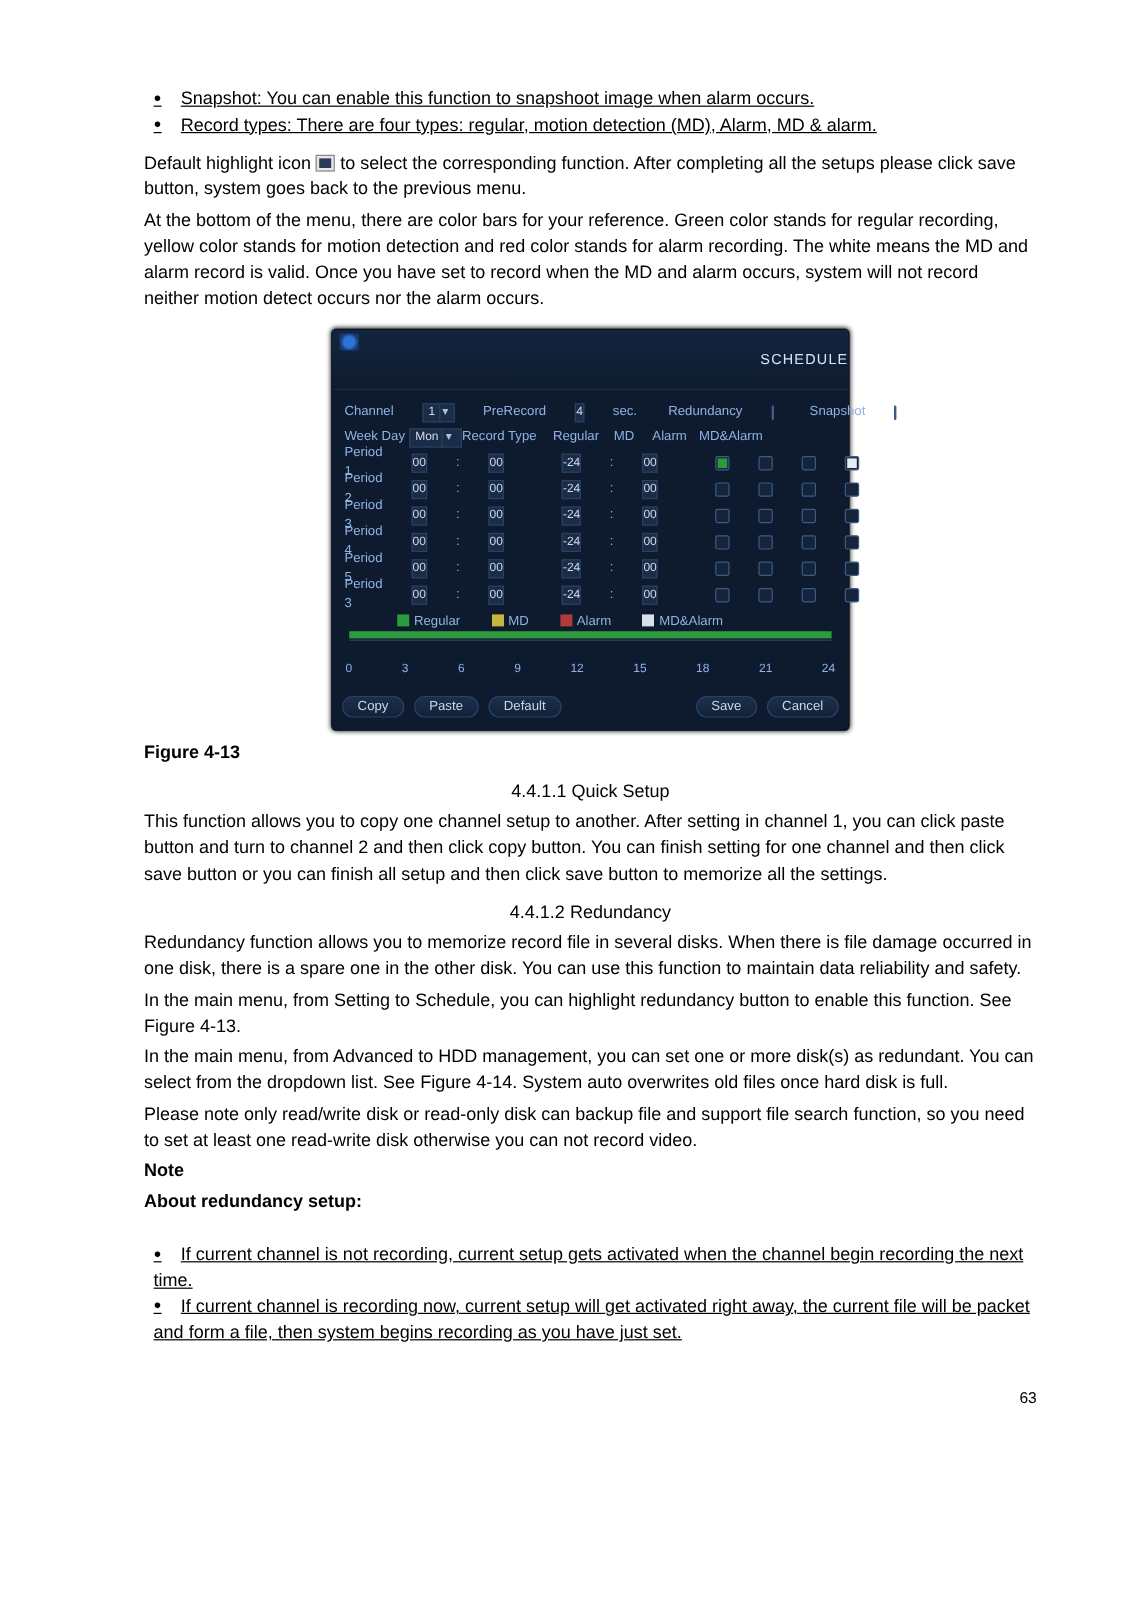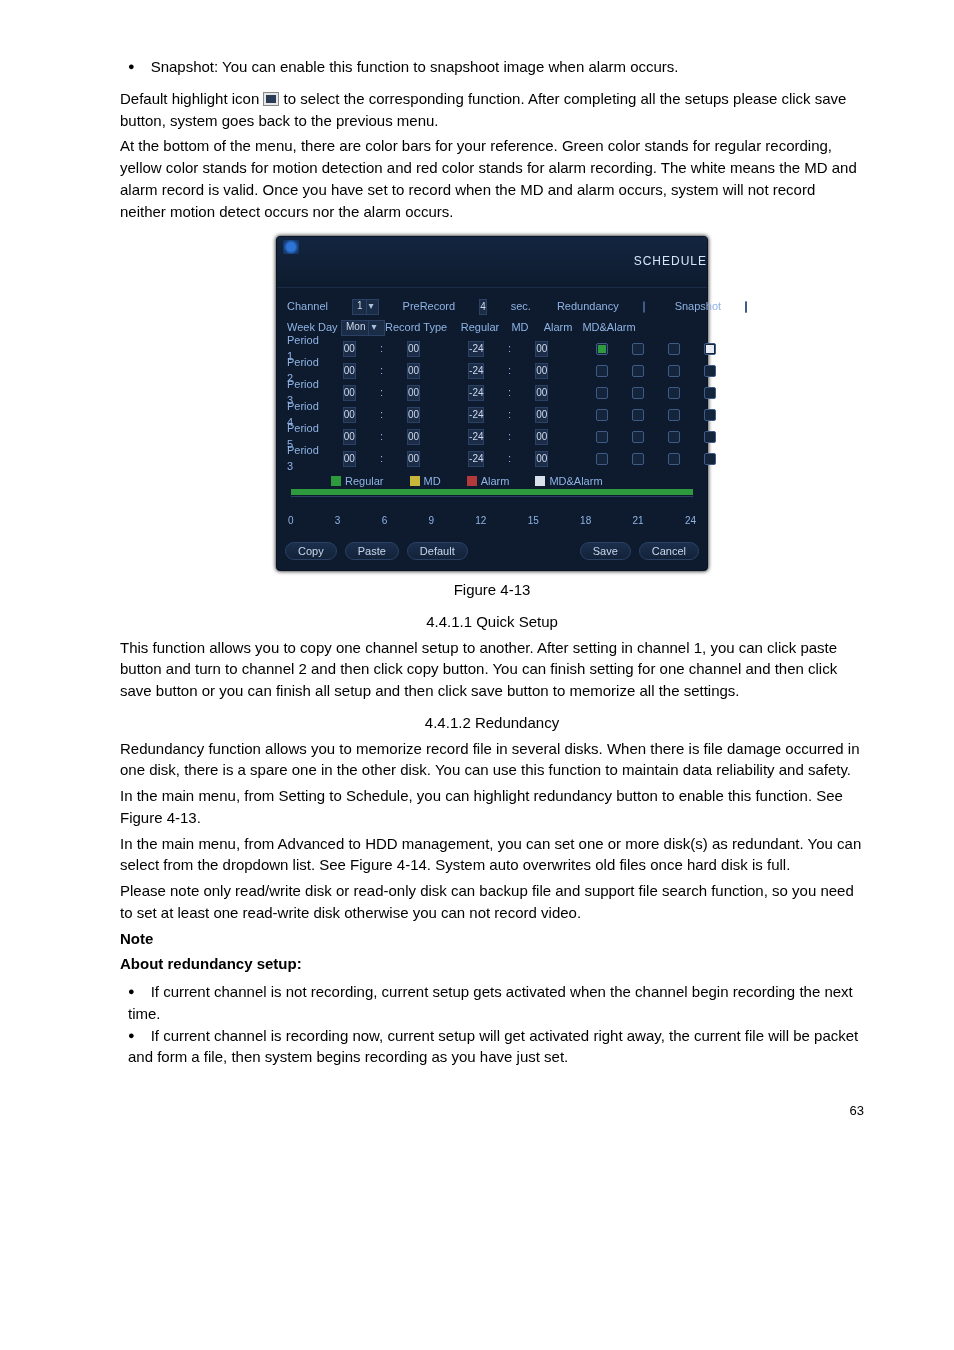--- a/index.html
+++ b/index.html
@@ -5,34 +5,34 @@
   * { box-sizing: border-box; }
   body {
     font-family: Arial, sans-serif;
     font-size: 15px;
     width: 954px;
     margin: 0 auto;
     padding: 50px 90px 40px 120px;
     color: #000;
     line-height: 1.45;
   }
-  ul.bullets { list-style: none; padding-left: 8px; margin: 6px 0 10px 0; }
+  ul.bullets { list-style: none; padding-left: 8px; margin: 22px 0 10px 0; text-decoration: underline; }
   ul.bullets > li::before { content: "●"; font-size: 11px; margin-right: 16px; position: relative; top: -2px; }
   .para { margin: 4px 0; }
   .inline-icon {
     display: inline-block; width: 16px; height: 14px;
     background: #e6e6e6; border: 1px solid #888;
     vertical-align: -2px;
   }
   .inline-icon::after{
     content:""; display:block; width:10px; height:8px; margin:2px auto;
     background: #2a3b57;
   }
   .fig-wrap { text-align: center; margin: 14px 0 8px 0; }
-  .fig-caption { text-align: center; margin: 6px 0 10px 0; }
+  .fig-caption { text-align: left; margin: 6px 0 10px 0; font-weight: bold; }
   h4.sec { font-weight: normal; font-size: 15px; margin: 10px 0 2px 0; text-align: center; }
   .bold { font-weight: bold; }
   .pagenum { text-align: right; font-size: 13px; margin-top: 34px; }
 
   
   .dlg {
     display: inline-block;
     width: 432px;
     background: #0e1b2e;
     border: 1px solid #0a1422;
@@ -103,20 +103,21 @@
   .hdr-rec .col{ text-align:center; color:#8fb3e4;}
   .c-reg{width:46px;} .c-md{width:34px;} .c-al{width:42px;} .c-ma{width:60px;}
   .periods .col{ text-align:center;}
   .periods .c-reg,.periods .c-md,.periods .c-al,.periods .c-ma{display:flex;justify-content:center;}
 </style>
 </head>
 <body>
 
 <ul class="bullets">
   <li>Snapshot: You can enable this function to snapshoot image when alarm occurs.</li>
+  <li>Record types: There are four types: regular, motion detection (MD), Alarm, MD &amp; alarm.</li>
 </ul>
 
 <div class="para">
   <span>Default highlight icon </span>
   <span class="inline-icon"></span>
   <span> to select the corresponding function. After completing all the setups please click save button, system goes back to the previous menu.</span>
 </div>
 
 <div class="para">At the bottom of the menu, there are color bars for your reference. Green color stands for regular recording, yellow color stands for motion detection and red color stands for alarm recording. The white means the MD and alarm record is valid. Once you have set to record when the MD and alarm occurs, system will not record neither motion detect occurs nor the alarm occurs.</div>
 

